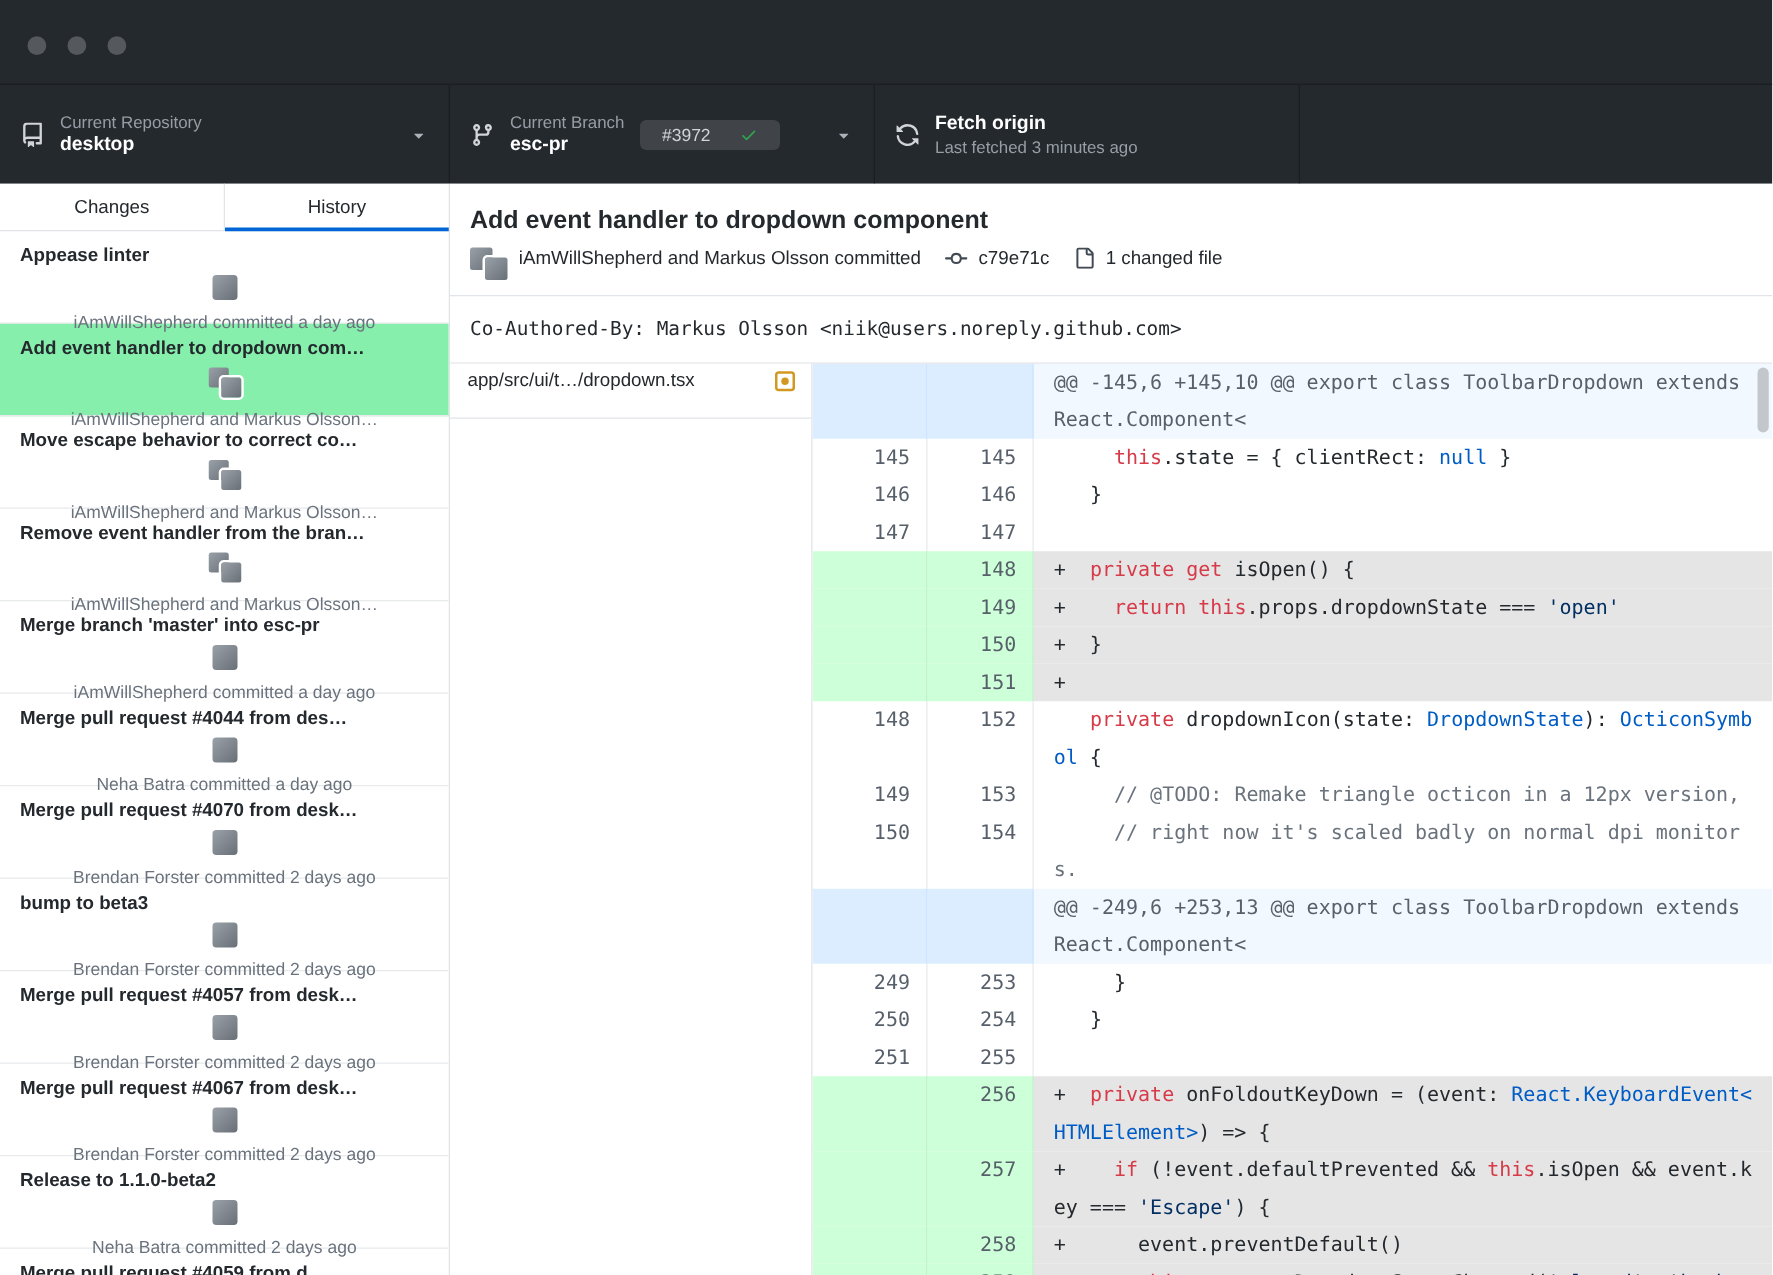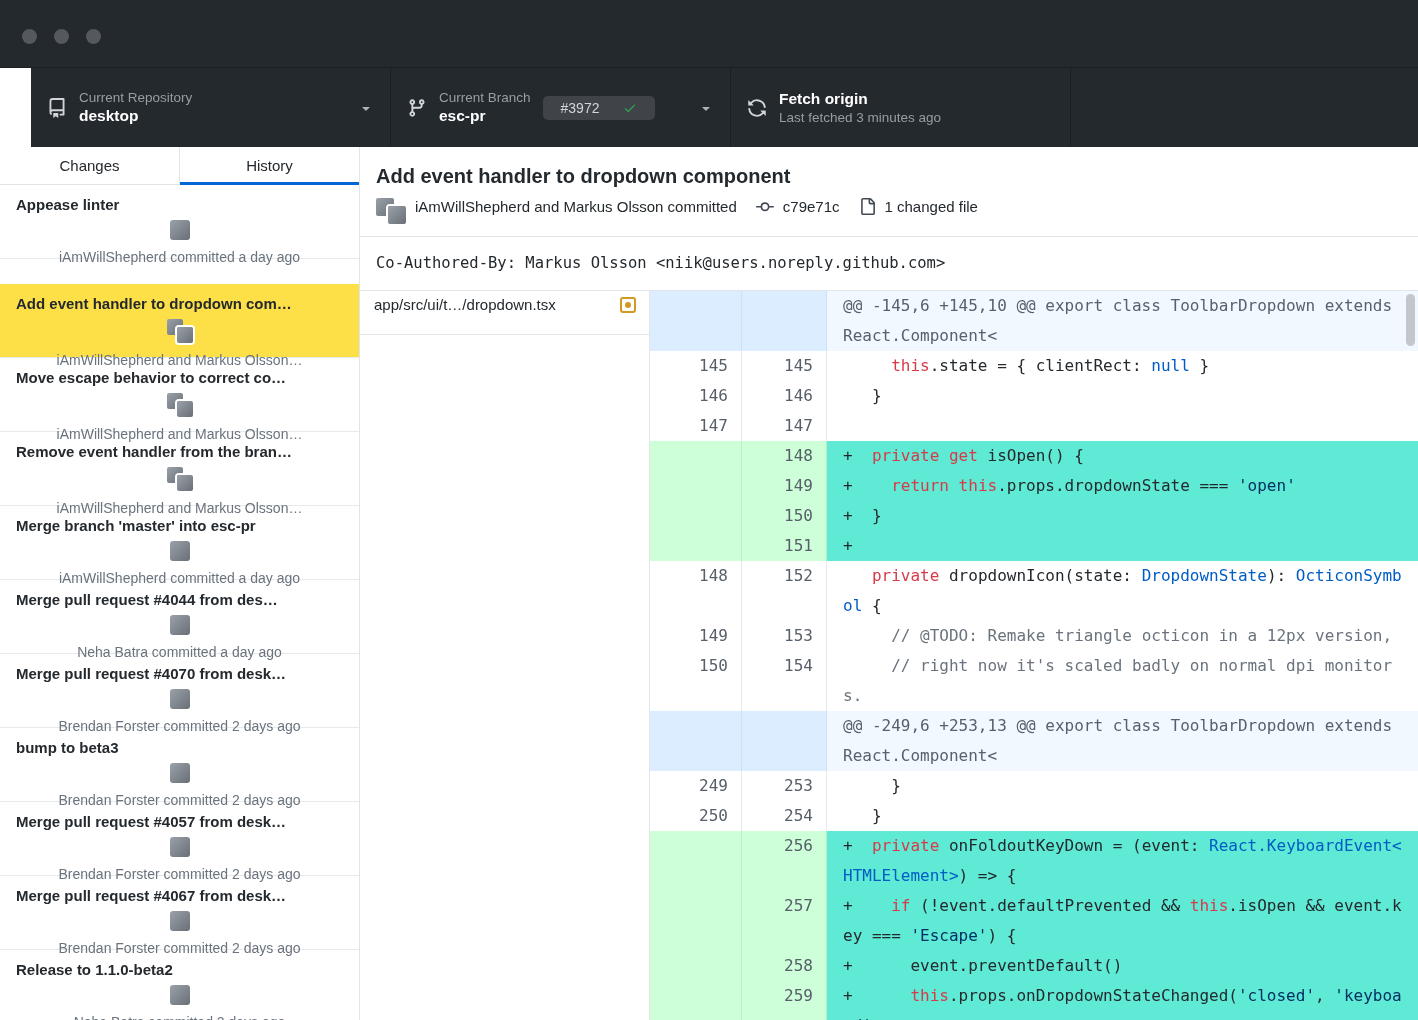--- a/index.html
+++ b/index.html
@@ -6,21 +6,21 @@
   *{box-sizing:border-box;}
   .app{width:1418px;height:1020px;overflow:hidden;position:relative;display:flex;flex-direction:column;
        font-family:"Liberation Sans",sans-serif;color:#24292e;background:#fff;}
 
   
   .titlebar{height:68px;flex:none;background:#24292e;position:relative;border-bottom:1px solid #1b1f23;}
   .traffic{position:absolute;left:22px;top:29px;display:flex;gap:17px;}
   .dot{width:15px;height:15px;border-radius:50%;background:#55595e;display:inline-block;}
 
   
-  .toolbar{height:79px;flex:none;background:#24292e;display:flex;align-items:stretch;margin-left:31px;}
+  .toolbar{height:79px;flex:none;background:#24292e;display:flex;align-items:stretch;}
   .tb-sec{display:flex;align-items:center;gap:12px;padding:0 16px;border-right:1px solid #1b1f23;cursor:pointer;}
   .tb-repo{width:360px;}
   .tb-branch{width:340px;}
   .tb-fetch{width:340px;}
   .tb-rest{flex:1;}
   .tb-icon{color:#d1d5da;display:flex;flex:none;}
   .tb-col{display:flex;flex-direction:column;gap:2px;min-width:0;}
   .tb-label{font-size:13.5px;color:#969da4;}
   .tb-value{font-size:15.5px;font-weight:700;color:#ffffff;}
   .tb-chevron{margin-left:auto;color:#aab2ba;display:flex;flex:none;}
@@ -31,21 +31,21 @@
   
   .body{flex:1;display:flex;min-height:0;}
   .sidebar{width:360px;flex:none;display:flex;flex-direction:column;border-right:1px solid #e1e4e8;background:#fff;}
   .tabs{height:38px;flex:none;display:flex;border-bottom:1px solid #e1e4e8;}
   .tab{flex:1;display:flex;align-items:center;justify-content:center;font-size:15px;color:#24292e;position:relative;cursor:pointer;}
   .tab:first-child{border-right:1px solid #e1e4e8;}
   .tab.active::after{content:'';position:absolute;left:0;right:0;bottom:-1px;height:3px;background:#0366d6;}
 
   .commit-list{flex:1;overflow:hidden;}
   .commit-item{height:74px;padding:11px 16px 0;border-bottom:1px solid #e7e9eb;cursor:pointer;}
-  .commit-item.selected{background:#fde047;margin-top:25px;}
+  .commit-item.selected{background:#86efac;}
   .ci-title{font-size:15px;font-weight:700;color:#24292e;white-space:nowrap;overflow:hidden;}
   .ci-meta{display:flex;align-items:center;gap:9px;margin-top:7px;font-size:14px;color:#6a737d;flex-direction:column;}
   .avatar{width:20px;height:20px;border-radius:3px;flex:none;background:linear-gradient(135deg,#9aa1a8,#686f76);}
   .avatar-pair{position:relative;width:26px;height:24px;flex:none;}
   .mini-avatar{position:absolute;width:16px;height:16px;border-radius:2px;background:linear-gradient(135deg,#9aa1a8,#686f76);}
   .mini-avatar.a1{left:0;top:0;}
   .mini-avatar.a2{right:0;bottom:0;box-shadow:0 0 0 2px #fff;}
   .avatar-pair.lg{width:30px;height:26px;}
   .avatar-pair.lg .mini-avatar{width:18px;height:18px;}
 
@@ -70,21 +70,21 @@
                    border-radius:50%;background:#d29922;}
 
   .diff-pane{flex:1;min-width:0;overflow:hidden;position:relative;
              font-family:"DejaVu Sans Mono",monospace;font-size:16px;line-height:30px;}
   .diff-row{display:flex;min-height:30px;}
   .gut{flex:none;text-align:right;padding-right:13px;color:#57606a;border-right:1px solid #e8eaed;}
   .gut-old{width:92px;}
   .gut-new{width:85px;}
   .code{flex:1;min-width:0;padding:0 16px;white-space:pre-wrap;word-break:break-all;color:#24292e;}
   .diff-row.added .gut{background:#cdffd8;border-right-color:#bdeec9;}
-  .diff-row.added .code{background:#5eead4;}
+  .diff-row.added .code{background:#e5e5e5;}
   .diff-row.hunk .gut{background:#dbedff;border-right-color:#c8e1ff;}
   .diff-row.hunk .code{background:#f1f8ff;color:#586069;}
   .sp{color:#24292e;}
   .sk{color:#d73a49;}
   .st{color:#005cc5;}
   .ss{color:#032f62;}
   .sc{color:#6a737d;}
   .vthumb{position:absolute;right:3px;top:3px;width:9px;height:52px;border-radius:5px;background:#c3c7cc;}
 </style>
 </head>
@@ -359,20 +359,25 @@
               <div class="diff-row ctx">
                 <div class="gut gut-old">249</div>
                 <div class="gut gut-new">253</div>
                 <div class="code"><span class="sp">     }</span></div>
               </div>
               <div class="diff-row ctx">
                 <div class="gut gut-old">250</div>
                 <div class="gut gut-new">254</div>
                 <div class="code"><span class="sp">   }</span></div>
               </div>
+              <div class="diff-row ctx">
+                <div class="gut gut-old">251</div>
+                <div class="gut gut-new">255</div>
+                <div class="code"></div>
+              </div>
               <div class="diff-row added">
                 <div class="gut gut-old"></div>
                 <div class="gut gut-new">256</div>
                 <div class="code"><span class="sp">+  </span><span class="sk">private</span><span class="sp"> onFoldoutKeyDown = (event: </span><span class="st">React.KeyboardEvent&lt;HTMLElement&gt;</span><span class="sp">) =&gt; {</span></div>
               </div>
               <div class="diff-row added">
                 <div class="gut gut-old"></div>
                 <div class="gut gut-new">257</div>
                 <div class="code"><span class="sp">+    </span><span class="sk">if</span><span class="sp"> (!event.defaultPrevented &amp;&amp; </span><span class="sk">this</span><span class="sp">.isOpen &amp;&amp; event.key === </span><span class="ss">'Escape'</span><span class="sp">) {</span></div>
               </div>

